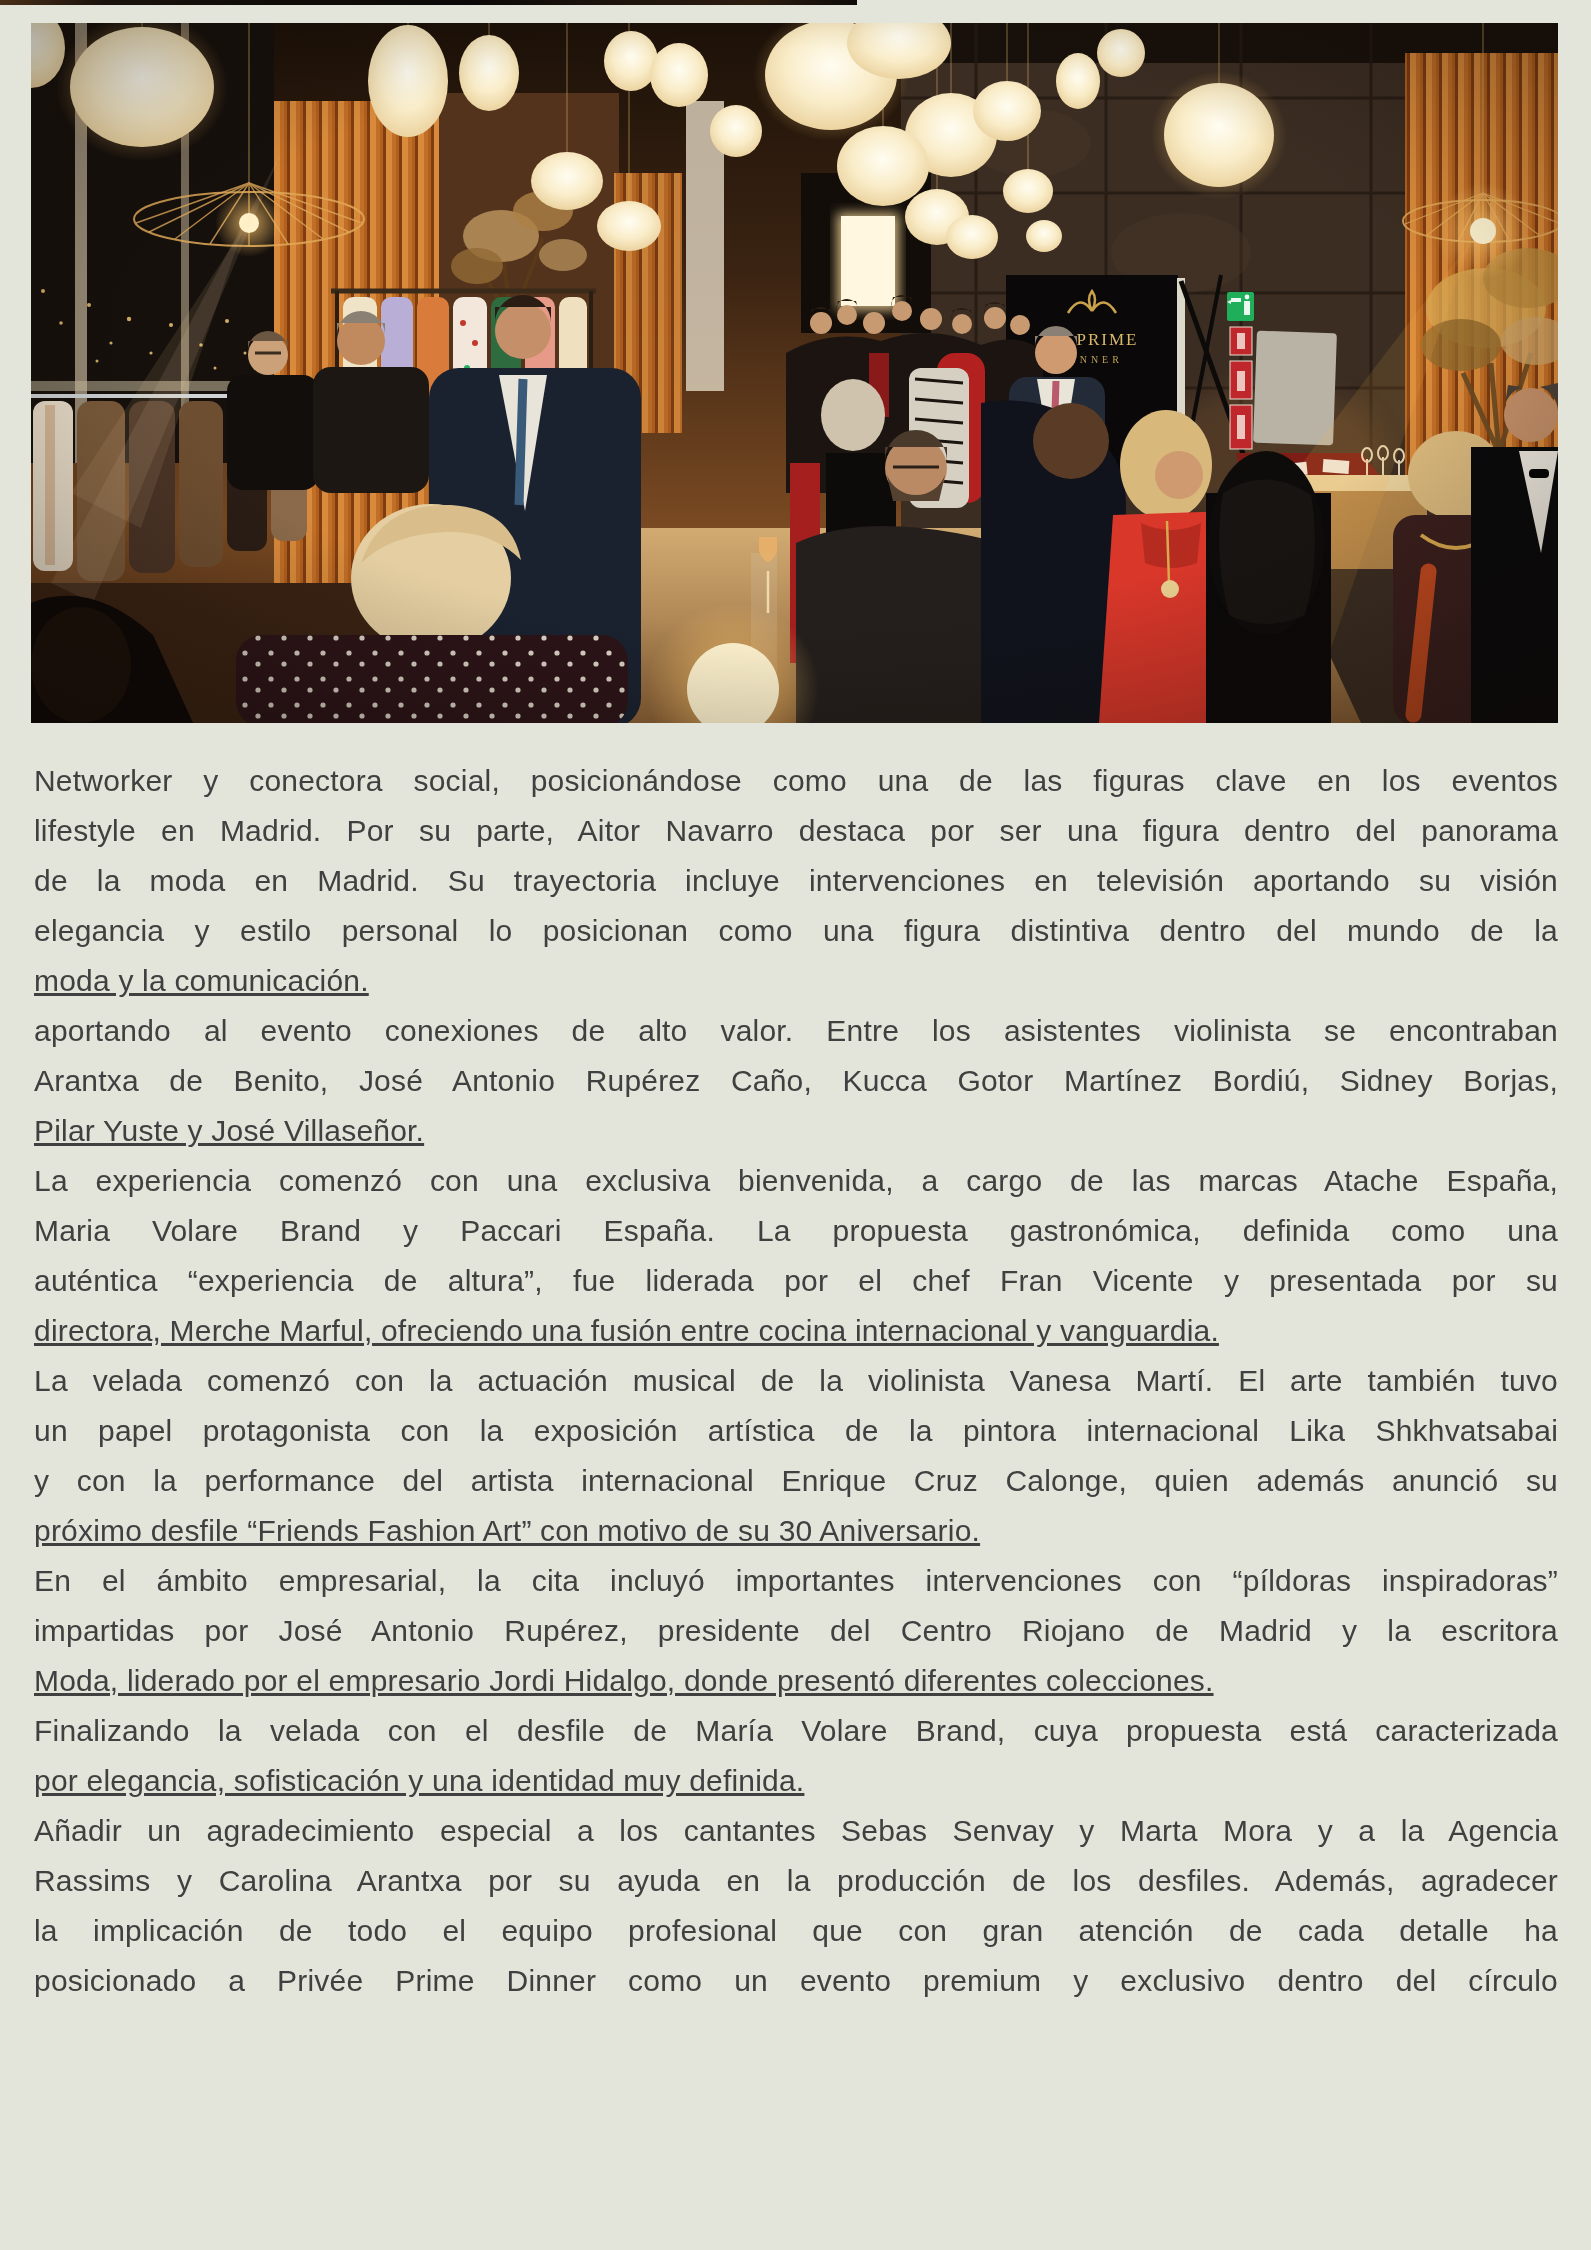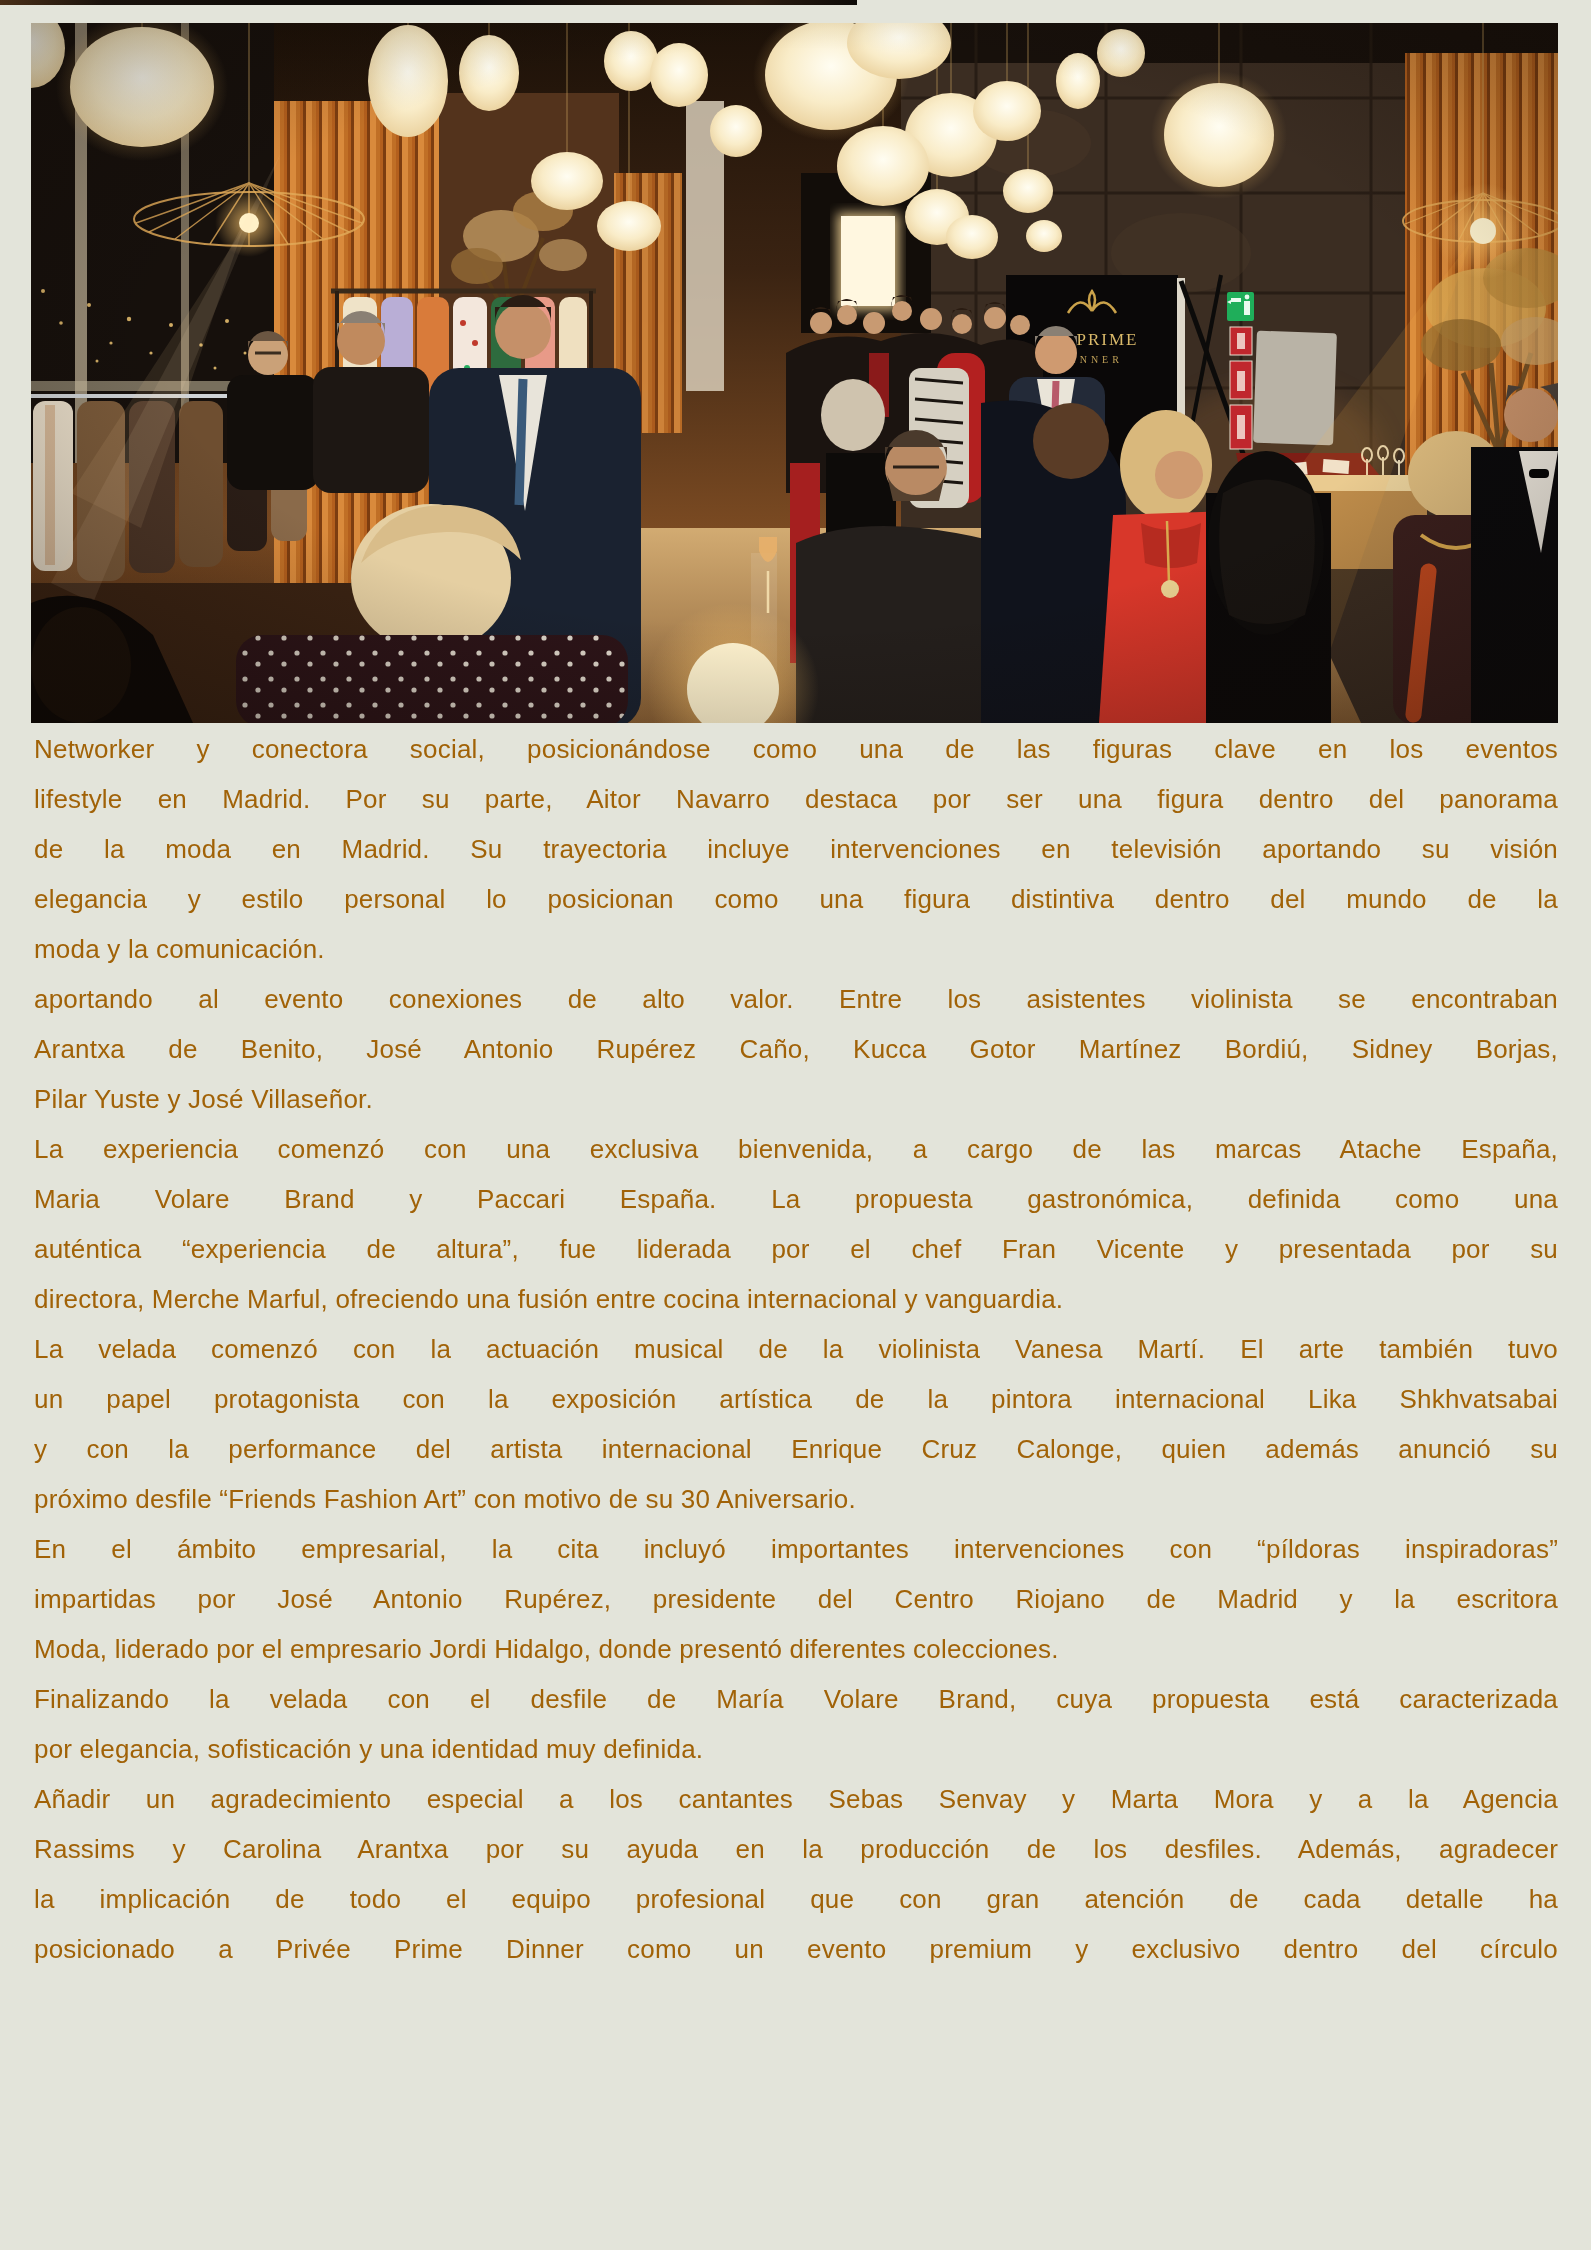--- a/index.html
+++ b/index.html
@@ -2,25 +2,25 @@
 <html><head>
 <meta charset="utf-8">
 <style>
   html,body{margin:0;padding:0;}
   body{background:#e3e4da;font-family:"Liberation Sans",sans-serif;}
   .page{position:relative;width:1591px;height:2250px;background:#e3e4da;overflow:hidden;}
   .prev-photo-strip{position:absolute;left:0;top:0;width:857px;height:5px;
     background:linear-gradient(90deg,#4a2f18 0%,#1a120c 12%,#100c08 30%,#0b0908 55%,#1e140c 72%,#2c1c10 88%,#0e0b08 100%);}
   .photo{position:absolute;left:31px;top:23px;width:1527px;height:700px;background:#2a190e;}
   .photo svg{display:block;width:100%;height:100%;}
-  .article{position:absolute;left:34px;top:724px;width:1524px;color:#a16207;
-    font-size:26px;line-height:50px;letter-spacing:0.2px;}
+  .article{position:absolute;left:34px;top:756px;width:1524px;color:#404040;
+    font-size:30px;line-height:50px;letter-spacing:0.2px;}
   .para{margin:0;}
   .line{text-align:justify;text-align-last:justify;text-justify:inter-word;height:50px;overflow:visible;white-space:normal;}
-  .line.last{text-align-last:left;}
+  .line.last{text-align-last:left;text-decoration:underline;}
 </style>
 </head>
 <body>
 
 <div class="page">
 
   <div class="prev-photo-strip"></div>
 
   <div class="photo">
     <svg viewBox="0 0 1527 700" preserveAspectRatio="none">

